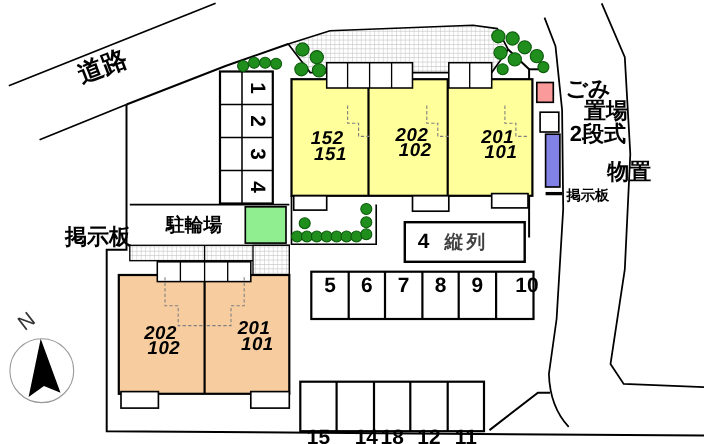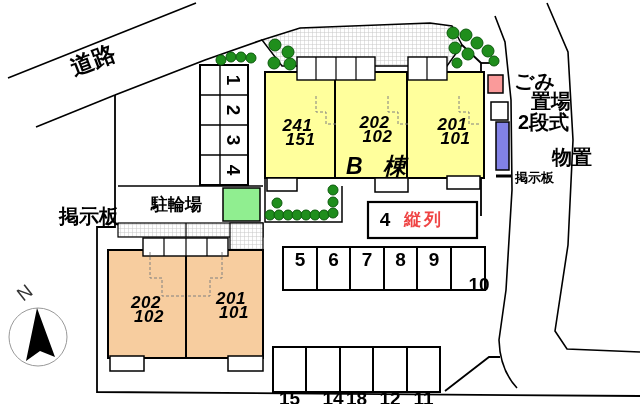--- a/index.html
+++ b/index.html
@@ -12,21 +12,21 @@
   .unit{position:absolute;font-weight:bold;font-style:italic;font-size:17px;
         line-height:14px;text-align:center;letter-spacing:0.5px;}
   .unit .l2{margin-left:6px;}
   .bldg-name{position:absolute;font-weight:bold;font-style:italic;font-size:23px;
              text-align:center;word-spacing:14px;}
   .pnum{position:absolute;display:flex;align-items:center;justify-content:center;
         font-weight:bold;font-size:19px;}
   .pnum-rot{transform:rotate(90deg);}
   .pnum-top{align-items:flex-start;}
   .pnum-bot{align-items:flex-end;margin-top:20px;}
-  .gray-note{color:#ef4444;letter-spacing:3px;}
+  .gray-note{color:#404040;letter-spacing:3px;}
   .north{position:absolute;font-size:19px;color:#333;font-weight:normal;
          transform:rotate(-38deg);}
   .road{font-size:23px;transform:rotate(-21deg);}
 </style>
 </head>
 <body>
 
 <div id="plan">
 
   <svg width="640" height="404" viewBox="0 0 640 404">
@@ -194,32 +194,31 @@
   <div class="lbl jp15" style="left:59px;top:206px;">掲示板</div>
   <div class="lbl jp17" style="left:151px;top:196px;">駐輪場</div>
 
   <div class="lbl jp15" style="left:514px;top:71px;">ごみ</div>
   <div class="lbl jp15" style="left:531px;top:91px;">置場</div>
   <div class="lbl jp15" style="left:518px;top:112px;">2段式</div>
   <div class="lbl jp15" style="left:516px;top:147px;margin-left:36px;">物置</div>
   <div class="lbl" style="left:515px;top:171px;font-size:13px;">掲示板</div>
 
   <div class="unit" style="left:270px;top:119px;width:55px;">
-    <div>241</div>
+    <div>152</div>
     <div class="l2">151</div>
   </div>
   <div class="unit" style="left:347px;top:116px;width:55px;">
     <div>202</div>
     <div class="l2">102</div>
   </div>
   <div class="unit" style="left:425px;top:118px;width:55px;">
     <div>201</div>
     <div class="l2">101</div>
   </div>
-  <div class="bldg-name" style="left:336px;top:151px;width:80px;">B 棟</div>
 
   <div class="unit" style="left:118px;top:296px;width:56px;">
     <div>202</div>
     <div class="l2">102</div>
   </div>
   <div class="unit" style="left:203px;top:292px;width:56px;">
     <div>201</div>
     <div class="l2">101</div>
   </div>
 
@@ -229,21 +228,21 @@
   <div class="pnum pnum-rot" style="left:218px;top:155px;width:30px;height:30px;">4</div>
 
   <div class="pnum" style="left:370px;top:206px;width:30px;height:28px;">4</div>
   <div class="lbl jp17 gray-note" style="left:404px;top:211px;">縦列</div>
 
   <div class="pnum pnum-top" style="left:283px;top:249px;width:34px;height:24px;">5</div>
   <div class="pnum pnum-top" style="left:317px;top:249px;width:33px;height:24px;">6</div>
   <div class="pnum pnum-top" style="left:350px;top:249px;width:34px;height:24px;">7</div>
   <div class="pnum pnum-top" style="left:384px;top:249px;width:33px;height:24px;">8</div>
   <div class="pnum pnum-top" style="left:417px;top:249px;width:34px;height:24px;">9</div>
-  <div class="pnum pnum-top" style="left:451px;top:249px;width:56px;height:24px;margin-top:25px;">10</div>
+  <div class="pnum pnum-top" style="left:451px;top:249px;width:56px;height:24px;">10</div>
 
   <div class="pnum pnum-bot" style="left:273px;top:364px;width:33px;height:26px;">15</div>
   <div class="pnum pnum-bot" style="left:306px;top:364px;width:54px;height:26px;">14</div>
   <div class="pnum pnum-bot" style="left:340px;top:364px;width:33px;height:26px;">18</div>
   <div class="pnum pnum-bot" style="left:373px;top:364px;width:34px;height:26px;">12</div>
   <div class="pnum pnum-bot" style="left:407px;top:364px;width:33px;height:26px;">11</div>
 
 </div>
 
 </body></html>

